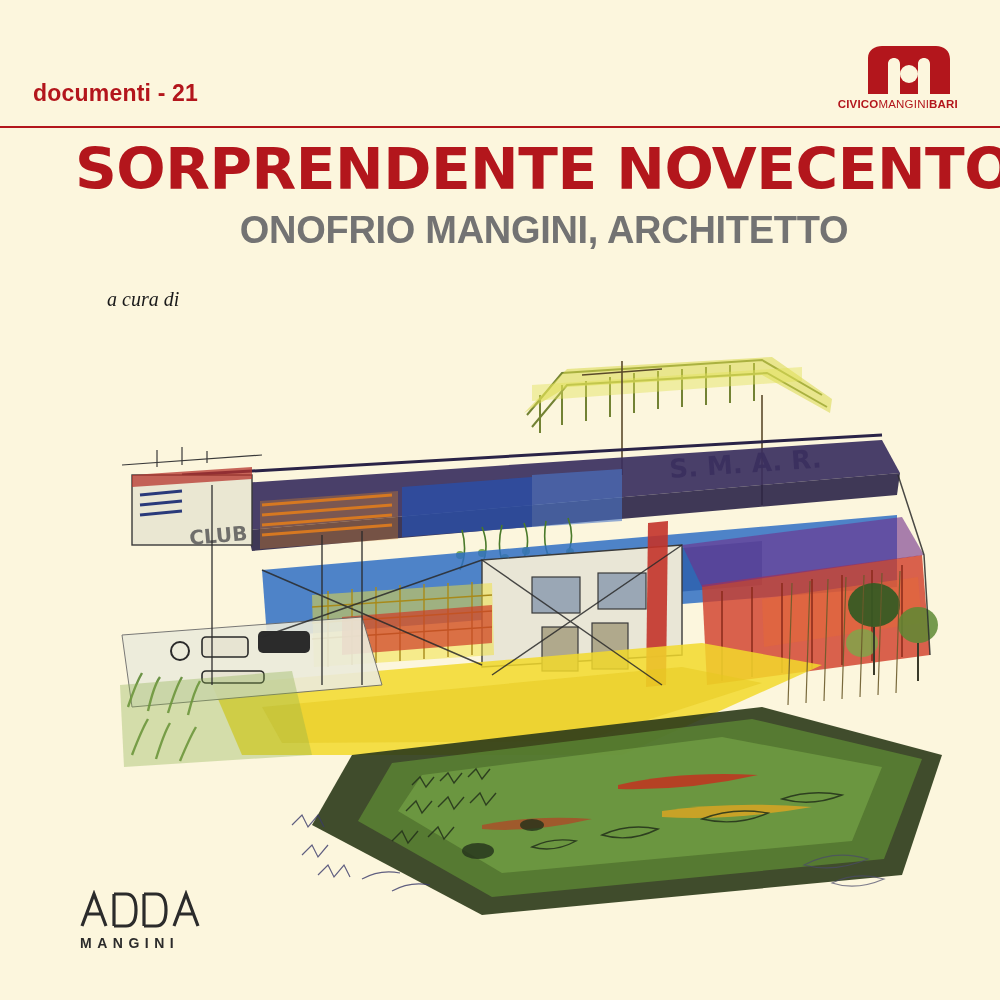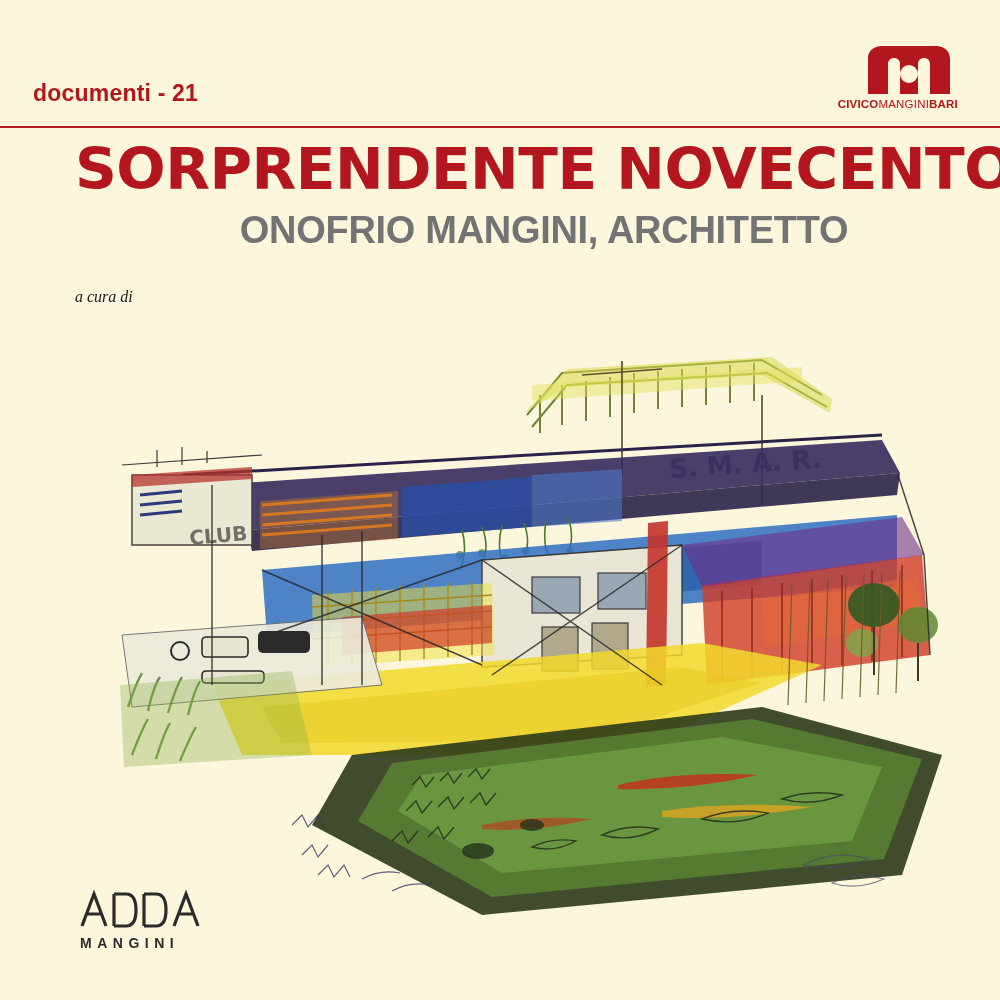--- a/index.html
+++ b/index.html
@@ -103,22 +103,23 @@
   
   .editors {
     position: absolute;
     left: 75px;
     top: 288px;
     width: 700px;
   }
   .editors-prefix {
     font-family: "Liberation Serif", serif;
     font-style: italic;
-    font-size: 16px;
+    font-size: 20px;
     color: #1a1a1a;
+    margin-left: 32px;
   }
   .editors-names {
     font-family: "Liberation Serif", serif;
     font-size: 24px;
     color: #1a1a1a;
     margin-top: 9px;
   }
 
   
   .illustration {

